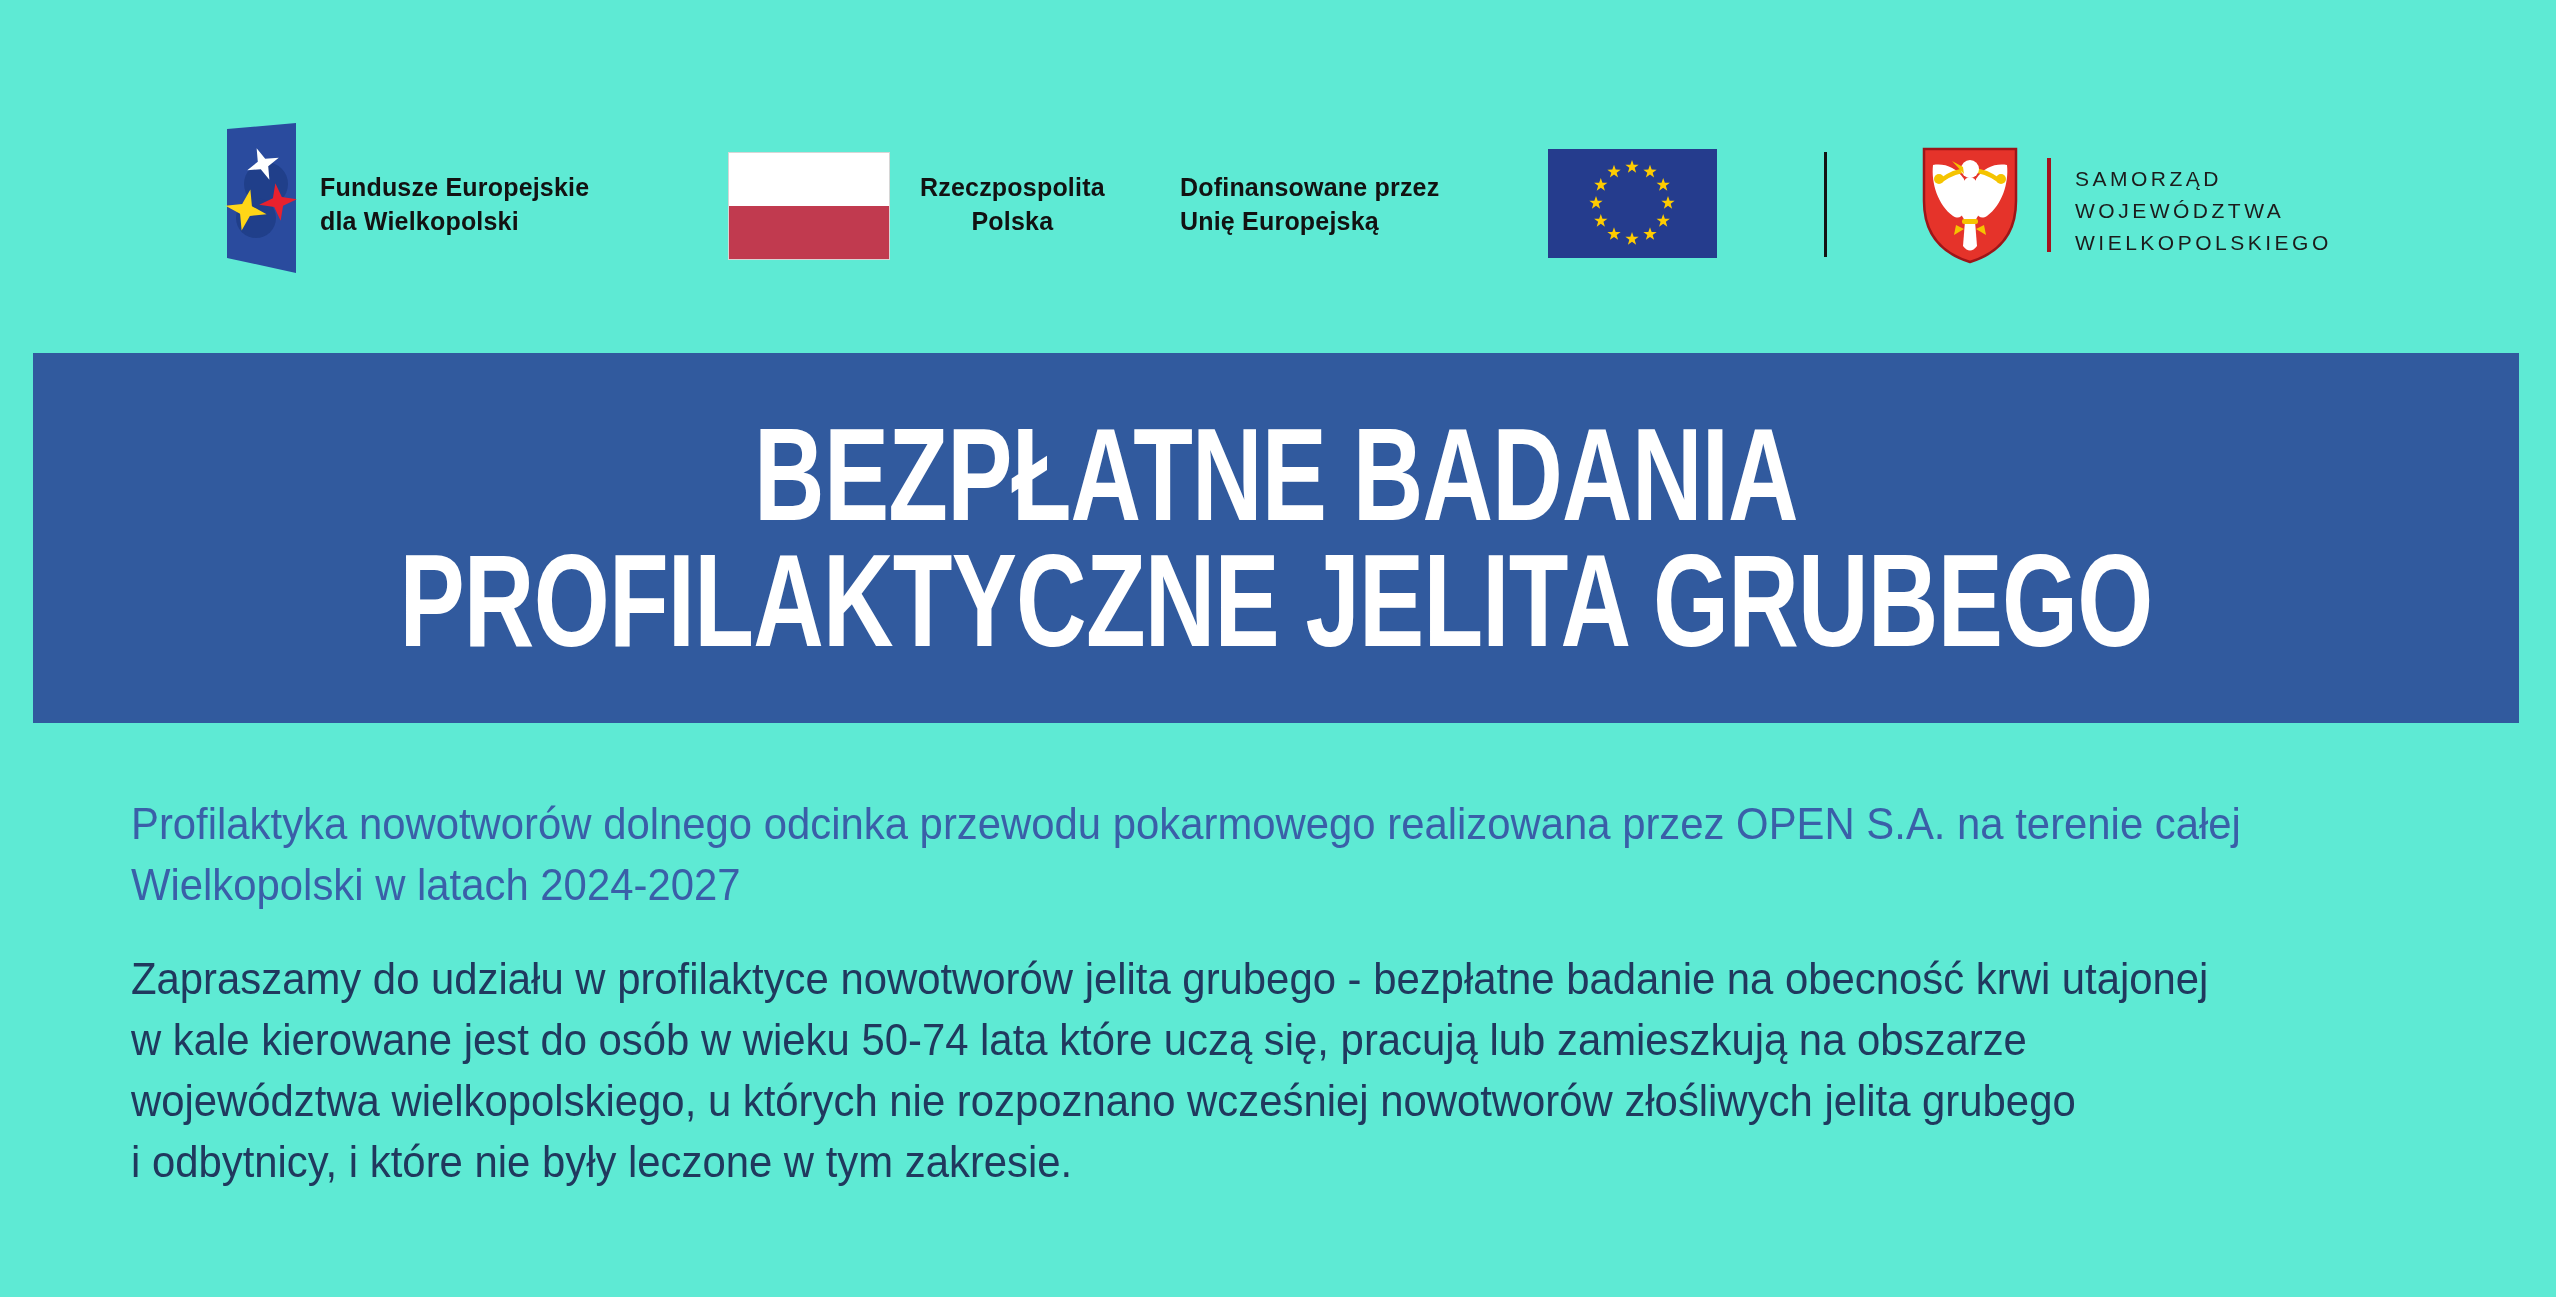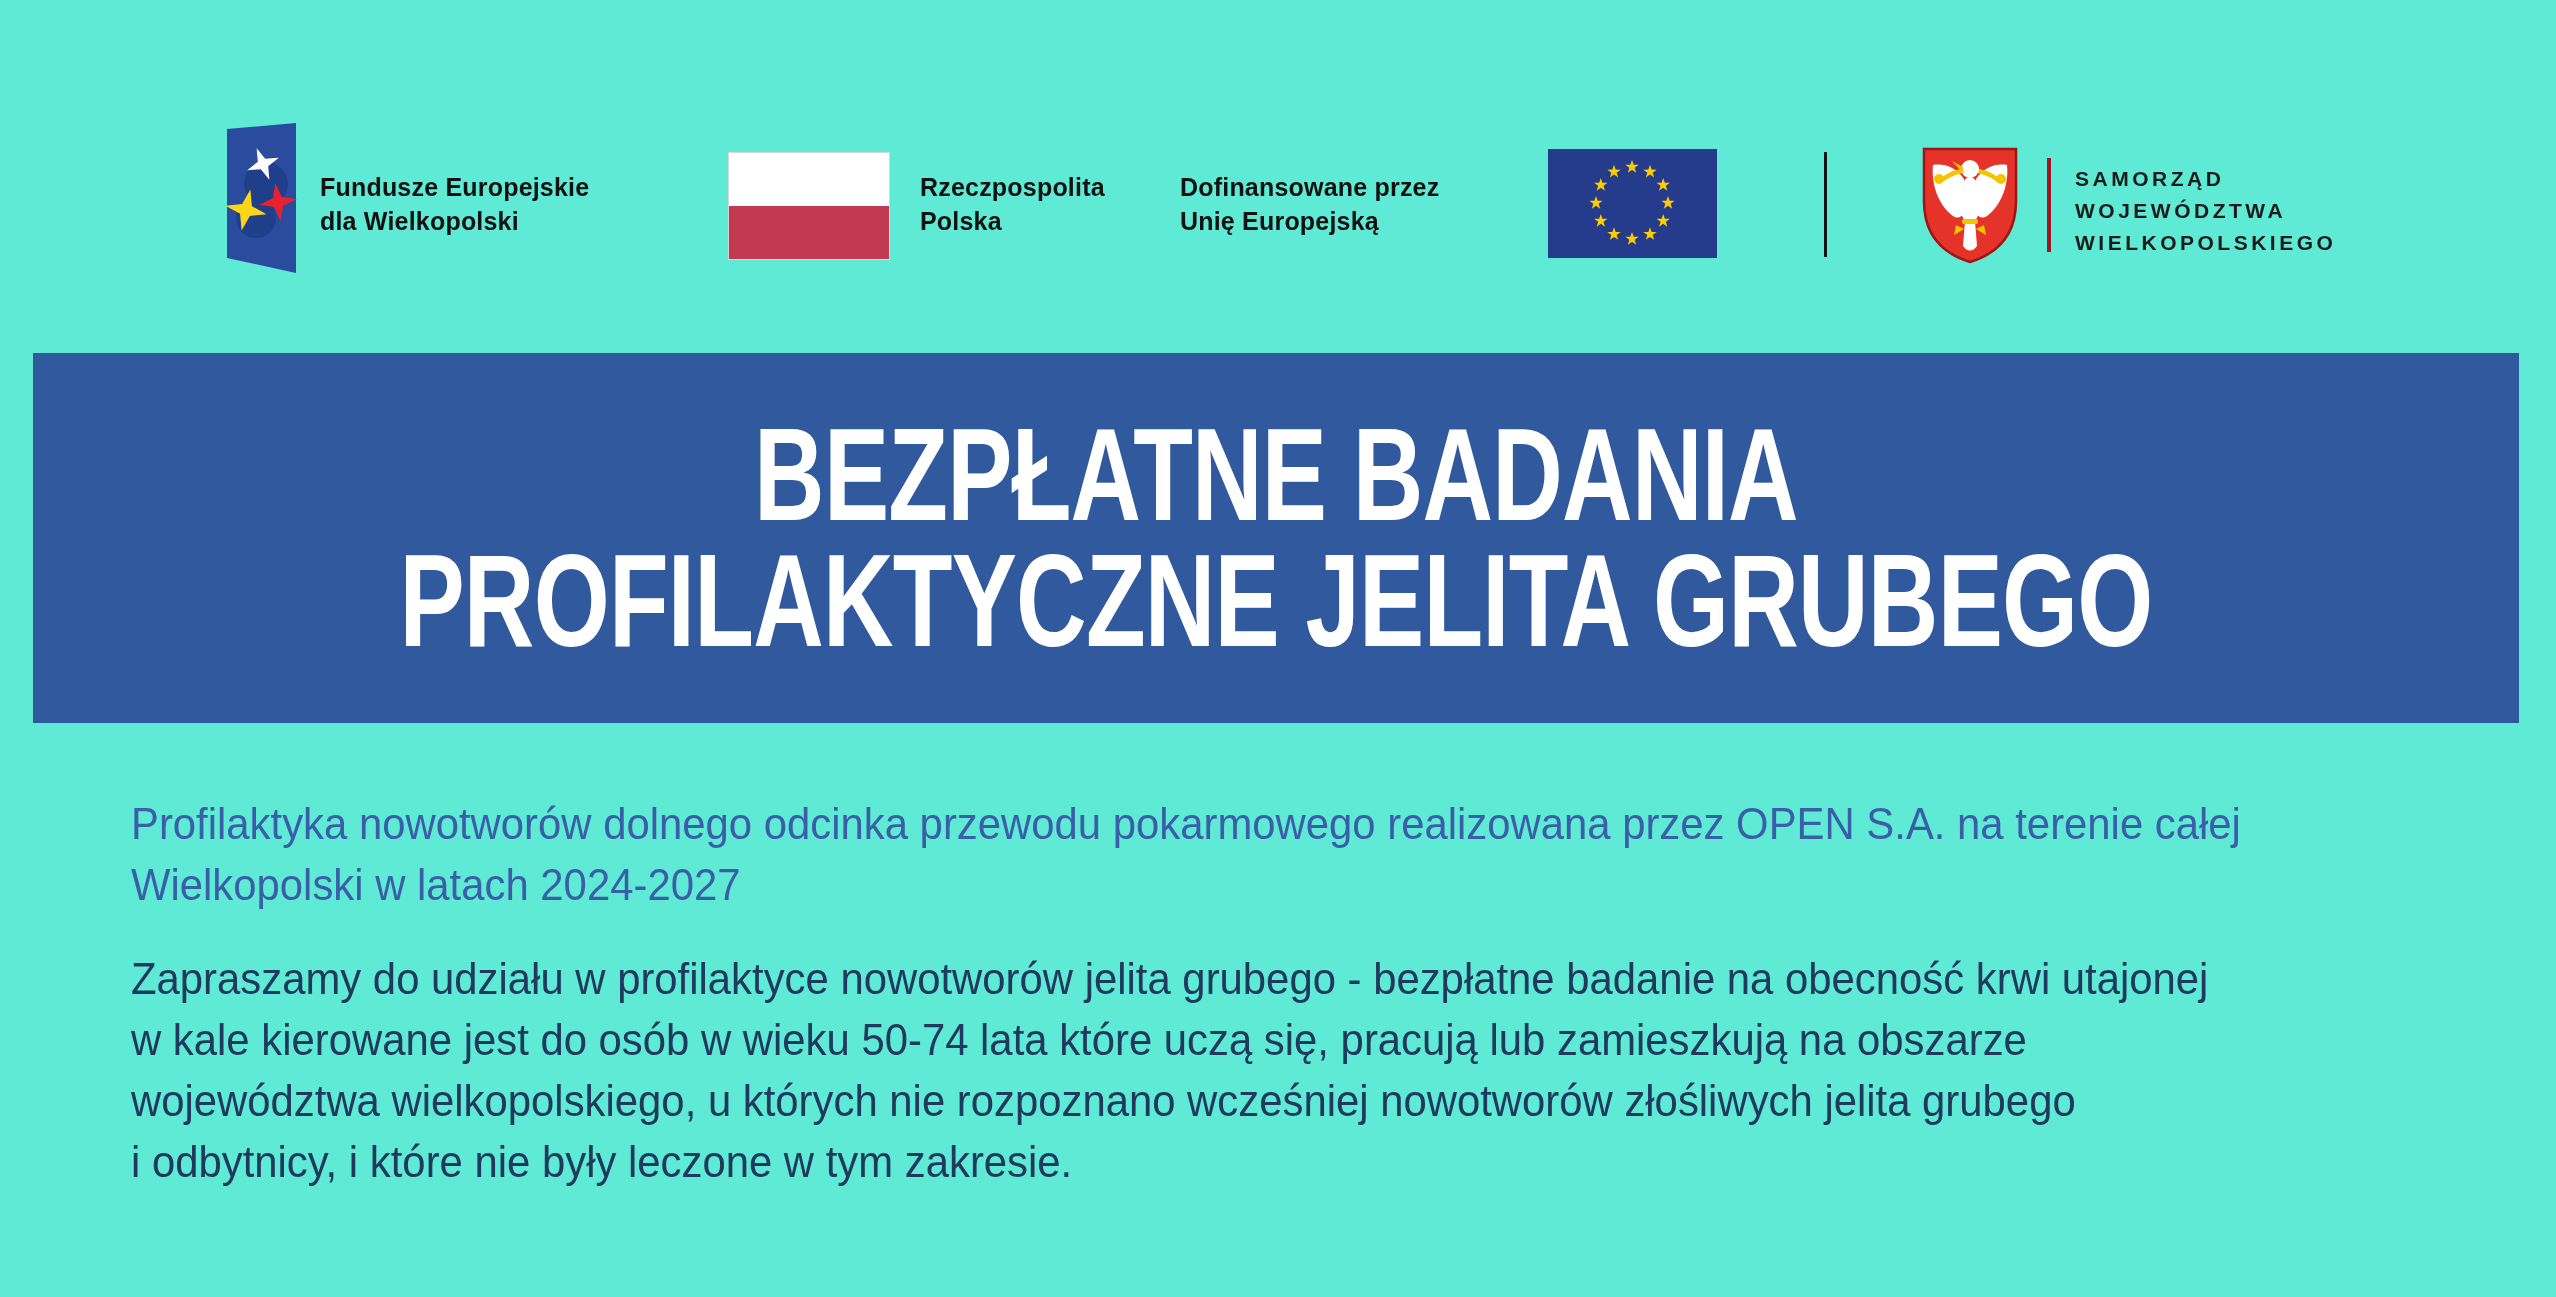--- a/index.html
+++ b/index.html
@@ -21,21 +21,21 @@
   .poland-flag{
     left:728px;top:152px;width:162px;height:108px;
     border:1px solid #d6d6d6;box-sizing:border-box;background:#ffffff;
   }
   .poland-flag .red-half{position:absolute;left:0;bottom:0;width:100%;height:50%;background:#c13a4f;}
   .eu-flag{left:1548px;top:149px;width:169px;height:109px;background:#253c8d;}
   .divider-black{left:1824px;top:152px;width:3px;height:105px;background:#141414;}
   .divider-red{left:2047px;top:158px;width:4px;height:94px;background:#a5131f;}
   .samorzad{
     left:2075px;top:163px;
-    font-size:21px;line-height:32px;font-weight:700;color:#1c1c1c;
+    font-size:21px;line-height:32px;font-weight:400;color:#1c1c1c;
     letter-spacing:3.5px;white-space:nowrap;
   }
   
   .banner{
     position:absolute;left:33px;top:353px;width:2486px;height:370px;
     background:#315a9e;
     display:flex;flex-direction:column;justify-content:center;
   }
   .banner-line{
     display:block;text-align:center;color:#ffffff;
@@ -75,21 +75,21 @@
       </g>
     </svg>
     <div class="abs logo-label" style="left:320px;top:170px;">
       <div>Fundusze Europejskie</div>
       <div>dla Wielkopolski</div>
     </div>
 
     <div class="abs poland-flag">
       <div class="red-half"></div>
     </div>
-    <div class="abs logo-label" style="left:920px;top:170px;">
+    <div class="abs logo-label" style="left:920px;top:170px;text-align:center;">
       <div>Rzeczpospolita</div>
       <div>Polska</div>
     </div>
 
     <div class="abs logo-label right" style="left:1180px;top:170px;width:318px;">
       <div>Dofinansowane przez</div>
       <div>Unię Europejską</div>
     </div>
     <div class="abs eu-flag">
       <svg width="169" height="109" viewBox="0 0 169 109">

